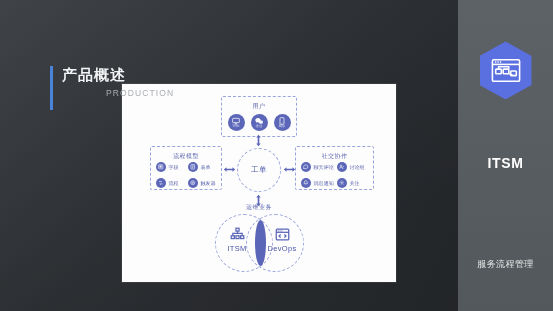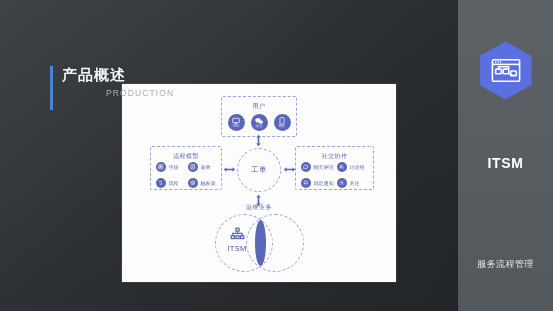--- a/index.html
+++ b/index.html
@@ -365,20 +365,31 @@
             <rect x="9.5" y="2" width="5" height="4.5"></rect>
             <path d="M12 6.5v3.5M4.5 14v-4h15v4"></path>
             <rect x="2" y="14" width="5" height="4.5"></rect>
             <rect x="9.5" y="14" width="5" height="4.5"></rect>
             <rect x="17" y="14" width="5" height="4.5"></rect>
           </svg>
         </span>
         <span class="venn-text">ITSM</span>
       </div>
 
+      <div class="venn-item venn-right-item">
+        <span>
+          <svg width="15" height="15" viewBox="0 0 24 24" fill="none" stroke="#5b66b8" stroke-width="2">
+            <rect x="2" y="3.5" width="20" height="17" rx="1.5"></rect>
+            <path d="M2 8.5h20"></path>
+            <path d="M4.5 6h1.2M7.5 6h1.2M10.5 6h1.2"></path>
+            <path d="M9 12l-2.5 2.5L9 17M15 12l2.5 2.5L15 17"></path>
+          </svg>
+        </span>
+        <span class="venn-text">DevOps</span>
+      </div>
     </div>
 
   </div>
 </div>
 
 <div class="right-panel">
   <div class="logo-hex">
     <div class="hexshape"></div>
     <svg width="30" height="25" viewBox="0 0 32 26" fill="none" stroke="#ffffff" stroke-width="1.7">
       <rect x="1.5" y="1.5" width="29" height="23" rx="1.5"></rect>

